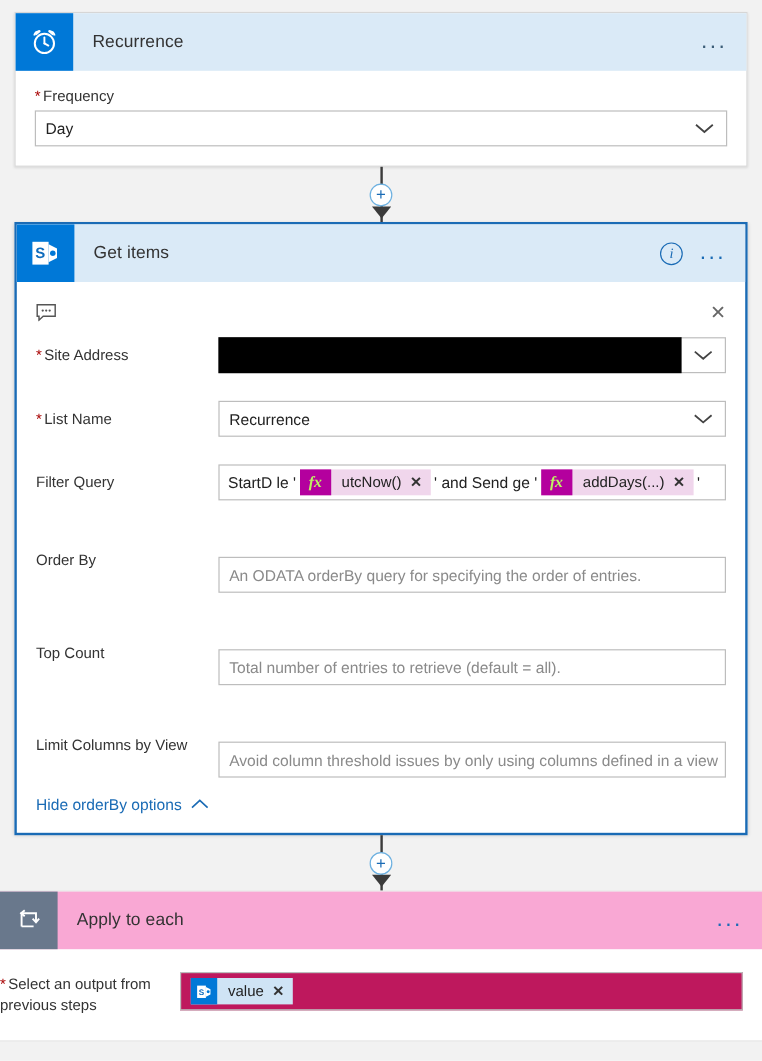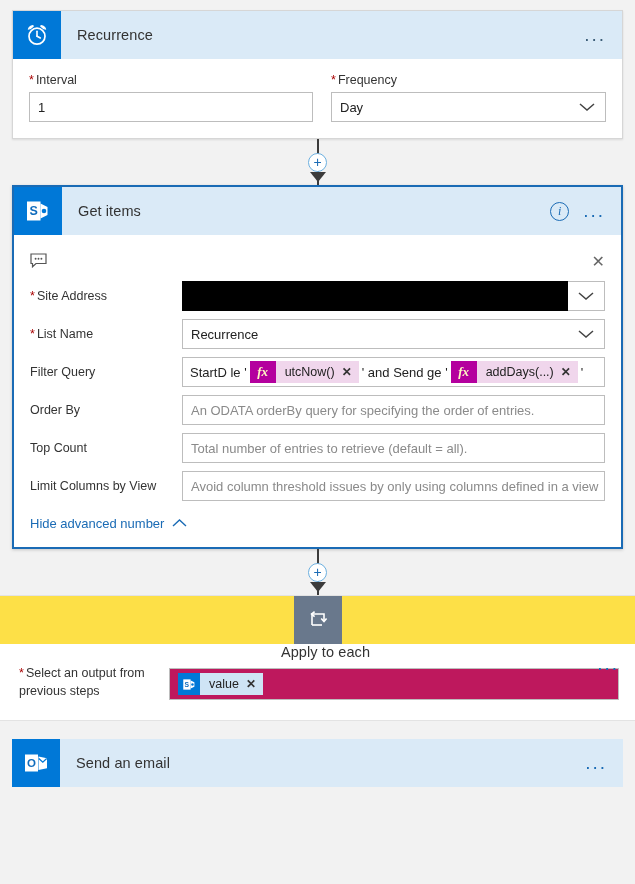--- a/index.html
+++ b/index.html
@@ -24,21 +24,21 @@
     border: 2px solid #1a6bb5;
     box-shadow: 0 1px 3px rgba(0,0,0,.18);
   }
   .card-header {
     display: flex;
     align-items: center;
     height: 48px;
     background: #daeaf7;
     position: relative;
   }
-  .card-header.gray { background: #fde047; flex-direction: column; }
+  .card-header.gray { background: #f9a8d4; }
   .icon-tile {
     width: 48px; height: 48px;
     flex: 0 0 48px;
     background: #0078d7;
     display: flex; align-items: center; justify-content: center;
   }
   .icon-tile.slate { background: #69788c; }
   .card-title {
     margin-left: 16px;
     font-size: 14.5px;
@@ -84,21 +84,21 @@
   .input {
     border: 1px solid #bdbdbd;
     background: #fff;
     height: 30px;
     display: flex;
     align-items: center;
     padding: 0 8px;
     font-size: 13px;
     color: #222;
   }
-  .input.ph { color: #8a8a8a; }
+  .input.ph { color: #8a8a8a; margin-top: 24px; }
   .chev {
     margin-left: auto;
     flex: 0 0 auto;
     display: flex; align-items: center;
   }
 
   
   .rec-row { display: flex; gap: 18px; }
   .rec-col { flex: 1; }
   .rec-col.left { flex: 0 0 284px; }
@@ -122,21 +122,21 @@
   .comment-text { font-size: 13px; color: #333; }
   .comment-x {
     margin-left: auto;
     color: #666;
     font-size: 16px;
     cursor: pointer;
     line-height: 1;
   }
 
   
-  .sp-grid { display: grid; grid-template-columns: 152px 1fr; row-gap: 8px; align-items: center; }
+  .sp-grid { display: grid; grid-template-columns: 152px 1fr; row-gap: 23px; align-items: center; }
   .sp-grid .lbl { font-size: 12.5px; color: #333; padding-right: 8px; }
   .redact {
     background: #000;
     height: 30px;
     flex: 1;
     margin: -1px -1px -1px -9px;
   }
   .adv-link {
     margin-top: 15px;
     color: #1a6bb5;
@@ -151,21 +151,21 @@
   .tokens { display: flex; align-items: center; gap: 0; flex-wrap: nowrap; overflow: hidden; white-space: nowrap; }
   .plain { font-size: 13px; color: #222; padding: 0 3px; }
   .chip {
     display: inline-flex;
     align-items: center;
     background: #f0d6ec;
     height: 22px;
   }
   .chip .fx {
     background: #b4009e;
-    color: #fef9c3;
+    color: #bef264;
     width: 26px; height: 22px;
     display: flex; align-items: center; justify-content: center;
     font-family: "Liberation Serif", serif;
     font-style: italic;
     font-size: 13px;
     font-weight: bold;
   }
   .chip .ctext { padding: 0 7px 0 9px; font-size: 12.5px; color: #222; }
   .chip .cx { padding-right: 7px; font-size: 12px; color: #333; cursor: pointer; font-weight: bold; }
 
@@ -206,21 +206,21 @@
   }
   .arrowhead {
     position: absolute;
     bottom: -2px;
     left: 50%;
     transform: translateX(-50%);
     z-index: 1;
   }
 
   
-  .ate-body { padding: 14px 16px 20px 19px; display: flex; align-items: flex-end; }
+  .ate-body { padding: 14px 16px 20px 0; display: flex; align-items: center; }
   .ate-label { width: 150px; font-size: 12.5px; line-height: 1.45; padding-top: 6px; }
   .ate-input {
     flex: 1;
     border: 1px solid #bdbdbd;
     min-height: 32px;
     display: flex; align-items: center;
     padding: 4px 8px;
     background: #be185d;
   }
 
@@ -245,26 +245,20 @@
           <path d="M21.5 7.6 a4.6 4.6 0 0 0 -4.3 -3.6" fill="none" stroke="#fff" stroke-width="1.6"></path>
         </svg>
       </div>
       <div class="card-title">Recurrence</div>
       <div class="header-actions">
         <div class="ellipsis dark">...</div>
       </div>
     </div>
     <div class="card-body">
       <div class="rec-row">
-        <div class="rec-col left">
-          <div class="fld-label"><span class="req">*</span><span>Interval</span></div>
-          <div class="input">
-            <span>1</span>
-          </div>
-        </div>
         <div class="rec-col">
           <div class="fld-label"><span class="req">*</span><span>Frequency</span></div>
           <div class="input">
             <span>Day</span>
             <span class="chev">
               <svg width="20" height="12" viewBox="0 0 20 12">
                   <path d="M3 3 L10 9 L17 3" fill="none" stroke="#444" stroke-width="1.5"></path>
                 </svg>
             </span>
           </div>
@@ -370,21 +364,21 @@
           <span class="chev" style="padding-left:4px">
             <svg width="20" height="12" viewBox="0 0 20 12">
                 <path d="M3 3 L10 9 L17 3" fill="none" stroke="#444" stroke-width="1.5"></path>
               </svg>
           </span>
         </div>
 
       </div>
 
       <div class="adv-link">
-        <span>Hide advanced number</span>
+        <span>Hide orderBy options</span>
         <span>
           <svg width="17" height="10" viewBox="0 0 17 10">
               <path d="M2 8 L8.5 2 L15 8" fill="none" stroke="#1a6bb5" stroke-width="1.4"></path>
             </svg>
         </span>
       </div>
     </div>
   </div>
 
   <div class="connector">

